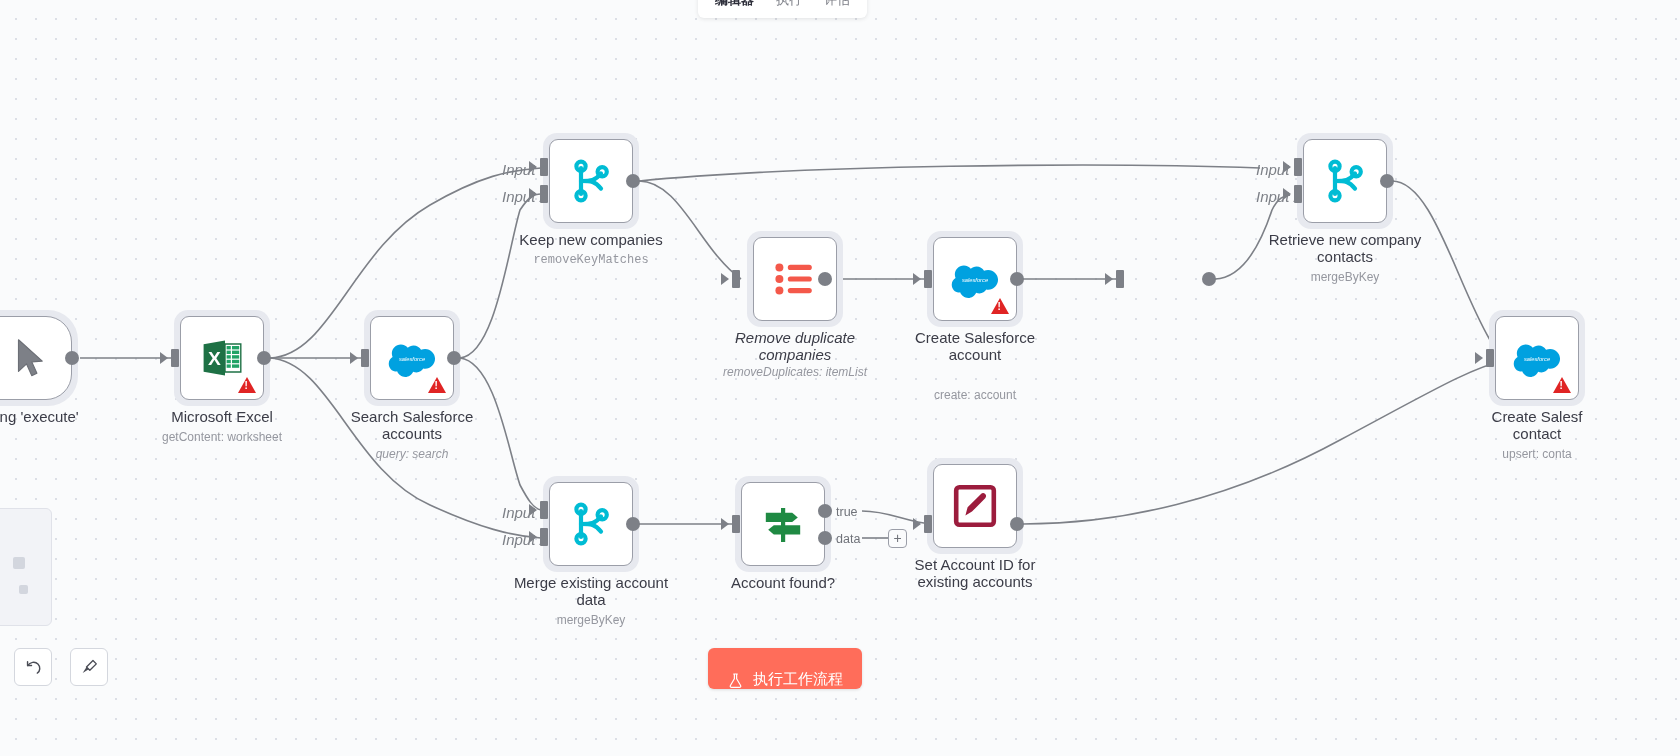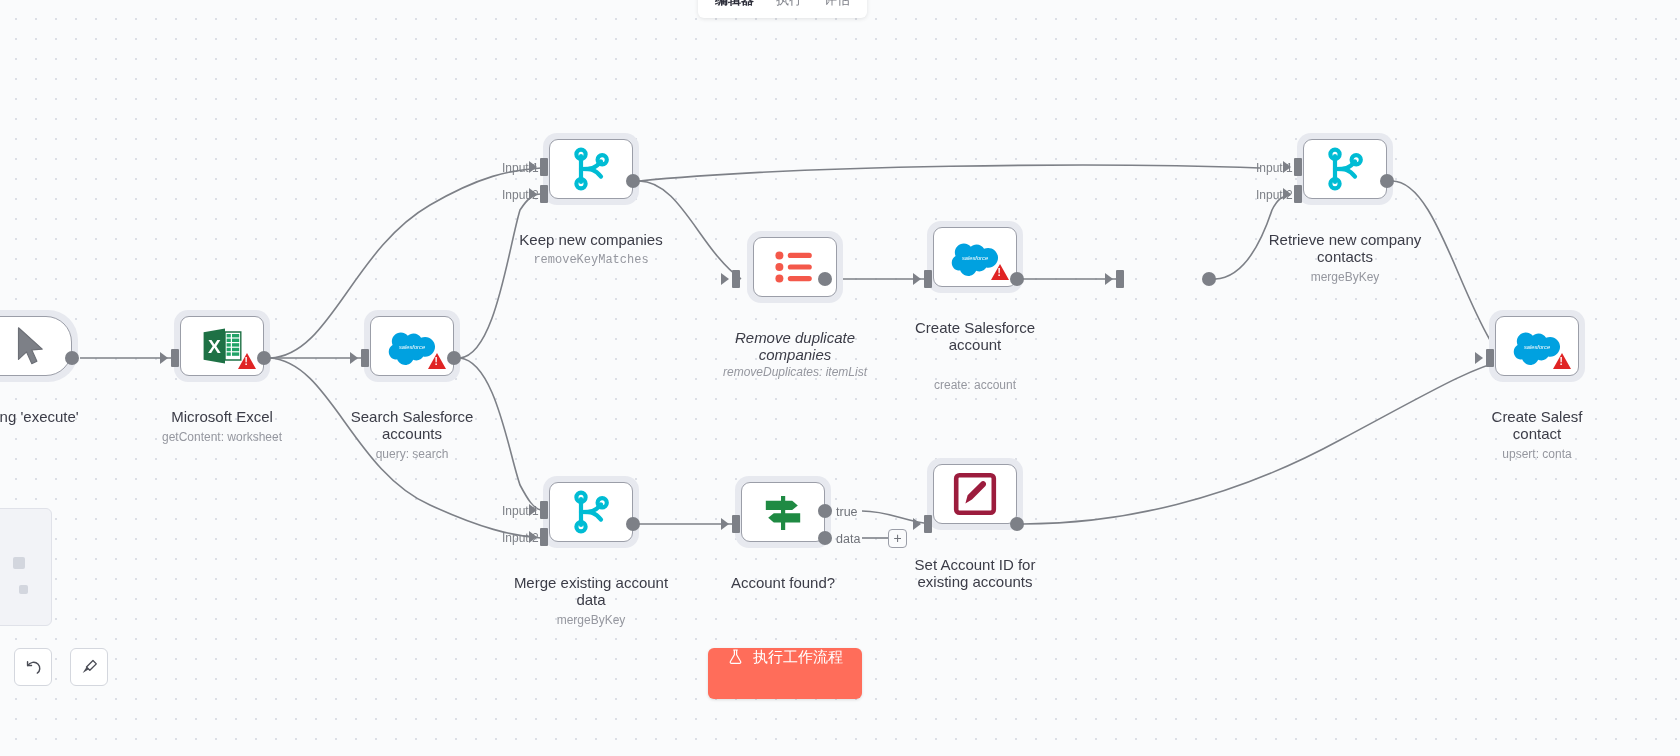--- a/index.html
+++ b/index.html
@@ -35,21 +35,21 @@
   }
   #tabstrip .tab.active { color: #2d2e3a; font-weight: 600; }
 
   
   #edges { position: absolute; inset: 0; z-index: 5; overflow: visible; }
   .edge { fill: none; stroke: #7d8087; stroke-width: 1.6px; }
 
   
   .node {
     position: absolute; z-index: 10;
-    width: 84px; height: 60px;
+    width: 84px; height: 84px;
   }
   .node .halo {
     position: absolute; inset: -6px;
     background: #e7e9ef; border-radius: 14px;
   }
   .node .box {
     position: absolute; inset: 0;
     background: #ffffff;
     border: 1.6px solid #9b9ea8;
     border-radius: 9px;
@@ -98,21 +98,21 @@
   }
   .in-tri {
     position: absolute; z-index: 12;
     width: 0; height: 0;
     border-top: 6px solid transparent;
     border-bottom: 6px solid transparent;
     border-left: 8px solid #7d8087;
   }
   .port-label {
     position: absolute; z-index: 12;
-    font-size: 12px; color: #7d8087; white-space: nowrap;
+    font-size: 15px; color: #7d8087; white-space: nowrap; font-style: italic;
   }
   .branch-label {
     position: absolute; z-index: 12;
     font-size: 12.5px; color: #6f7279; white-space: nowrap;
   }
   .plus-btn {
     position: absolute; z-index: 12;
     width: 19px; height: 19px;
     border: 1.4px solid #9b9ea8; border-radius: 4px;
     background: #fafbfc; color: #6f7279;
@@ -138,24 +138,24 @@
     background: #ffffff;
     border: 1.4px solid #d4d7de;
     border-radius: 6px;
     display: flex; align-items: center; justify-content: center;
   }
 
   
   #exec-btn {
     position: absolute; z-index: 35;
     left: 708px; top: 648px;
-    height: 51px; padding: 0 19px;
+    height: 41px; padding: 0 19px;
     background: #ff6d5a;
     border-radius: 6px;
-    display: flex; align-items: flex-start; gap: 9px;
+    display: flex; align-items: flex-end; gap: 9px;
     color: #ffffff; font-size: 15px;
     box-shadow: 0 1px 3px rgba(0,0,0,.12);
   }
   #exec-btn .flask { width: 17px; height: 17px; }
 </style>
 </head>
 <body>
 
 <div id="canvas">
 
@@ -244,21 +244,21 @@
     <div class="halo"></div>
     <div class="box">
       <svg class="icn" viewBox="0 0 60 42">
         <path d="M24.5 9.2c2.1-2.2 5-3.5 8.3-3.5 4.3 0 8.1 2.4 10.1 6 1.7-0.8 3.6-1.2 5.6-1.2 7.4 0 13.4 6.1 13.4 13.5S55.9 37.5 48.5 37.5c-0.9 0-1.8-0.1-2.6-0.3-1.8 3.2-5.2 5.3-9.1 5.3-1.6 0-3.2-0.4-4.6-1.1-1.8 4.2-6 7.1-10.8 7.1-5 0-9.3-3.2-11-7.6-0.7 0.2-1.5 0.2-2.3 0.2C3.6 41.1-1 36.4-1 30.6c0-3.9 2.1-7.3 5.2-9.1-0.6-1.5-1-3.1-1-4.8 0-6.7 5.5-12.2 12.2-12.2 4 0 7.5 1.9 9.7 4.8z" transform="scale(0.92) translate(2,0)" fill="#00a1e0"></path>
         <text x="30" y="25" text-anchor="middle" font-family="Liberation Sans, sans-serif" font-size="7.2" font-style="italic" fill="#ffffff">salesforce</text>
       </svg>
       <div class="warn"></div>
     </div>
     <div class="label">Search Salesforce
 accounts</div>
-    <div class="sublabel" style="top:131px;">query: search</div>
+    <div class="sublabel" style="top:131px;font-style:italic;">query: search</div>
   </div>
   <div class="in-arrow" style="left:361px; top:349px;"></div>
   <div class="in-tri" style="left:350px; top:352px;"></div>
   <div class="out-dot" style="left:447px; top:351px;"></div>
 
   <div class="node" style="left:549px; top:139px;">
     <div class="halo"></div>
     <div class="box">
       <svg class="icn" viewBox="0 0 24 24">
         <g fill="none" stroke="#00bcd4" stroke-width="2.1" stroke-linecap="round">
@@ -297,21 +297,21 @@
       </svg>
     </div>
     <div class="label">Remove duplicate
 companies</div>
     <div class="sublabel" style="top:128px;text-align:center;">removeDuplicates: itemList</div>
   </div>
   <div class="in-arrow" style="left:732px; top:270px;"></div>
   <div class="in-tri" style="left:721px; top:273px;"></div>
   <div class="out-dot" style="left:818px; top:272px;"></div>
 
-  <div class="node" style="left:933px; top:227px;padding-left:36px;">
+  <div class="node" style="left:933px; top:237px;padding-left:36px;">
     <div class="halo"></div>
     <div class="box">
       <svg class="icn" viewBox="0 0 60 42">
         <path d="M24.5 9.2c2.1-2.2 5-3.5 8.3-3.5 4.3 0 8.1 2.4 10.1 6 1.7-0.8 3.6-1.2 5.6-1.2 7.4 0 13.4 6.1 13.4 13.5S55.9 37.5 48.5 37.5c-0.9 0-1.8-0.1-2.6-0.3-1.8 3.2-5.2 5.3-9.1 5.3-1.6 0-3.2-0.4-4.6-1.1-1.8 4.2-6 7.1-10.8 7.1-5 0-9.3-3.2-11-7.6-0.7 0.2-1.5 0.2-2.3 0.2C3.6 41.1-1 36.4-1 30.6c0-3.9 2.1-7.3 5.2-9.1-0.6-1.5-1-3.1-1-4.8 0-6.7 5.5-12.2 12.2-12.2 4 0 7.5 1.9 9.7 4.8z" transform="scale(0.92) translate(2,0)" fill="#00a1e0"></path>
         <text x="30" y="25" text-anchor="middle" font-family="Liberation Sans, sans-serif" font-size="7.2" font-style="italic" fill="#ffffff">salesforce</text>
       </svg>
       <div class="warn"></div>
     </div>
     <div class="label">Create Salesforce
 account</div>

